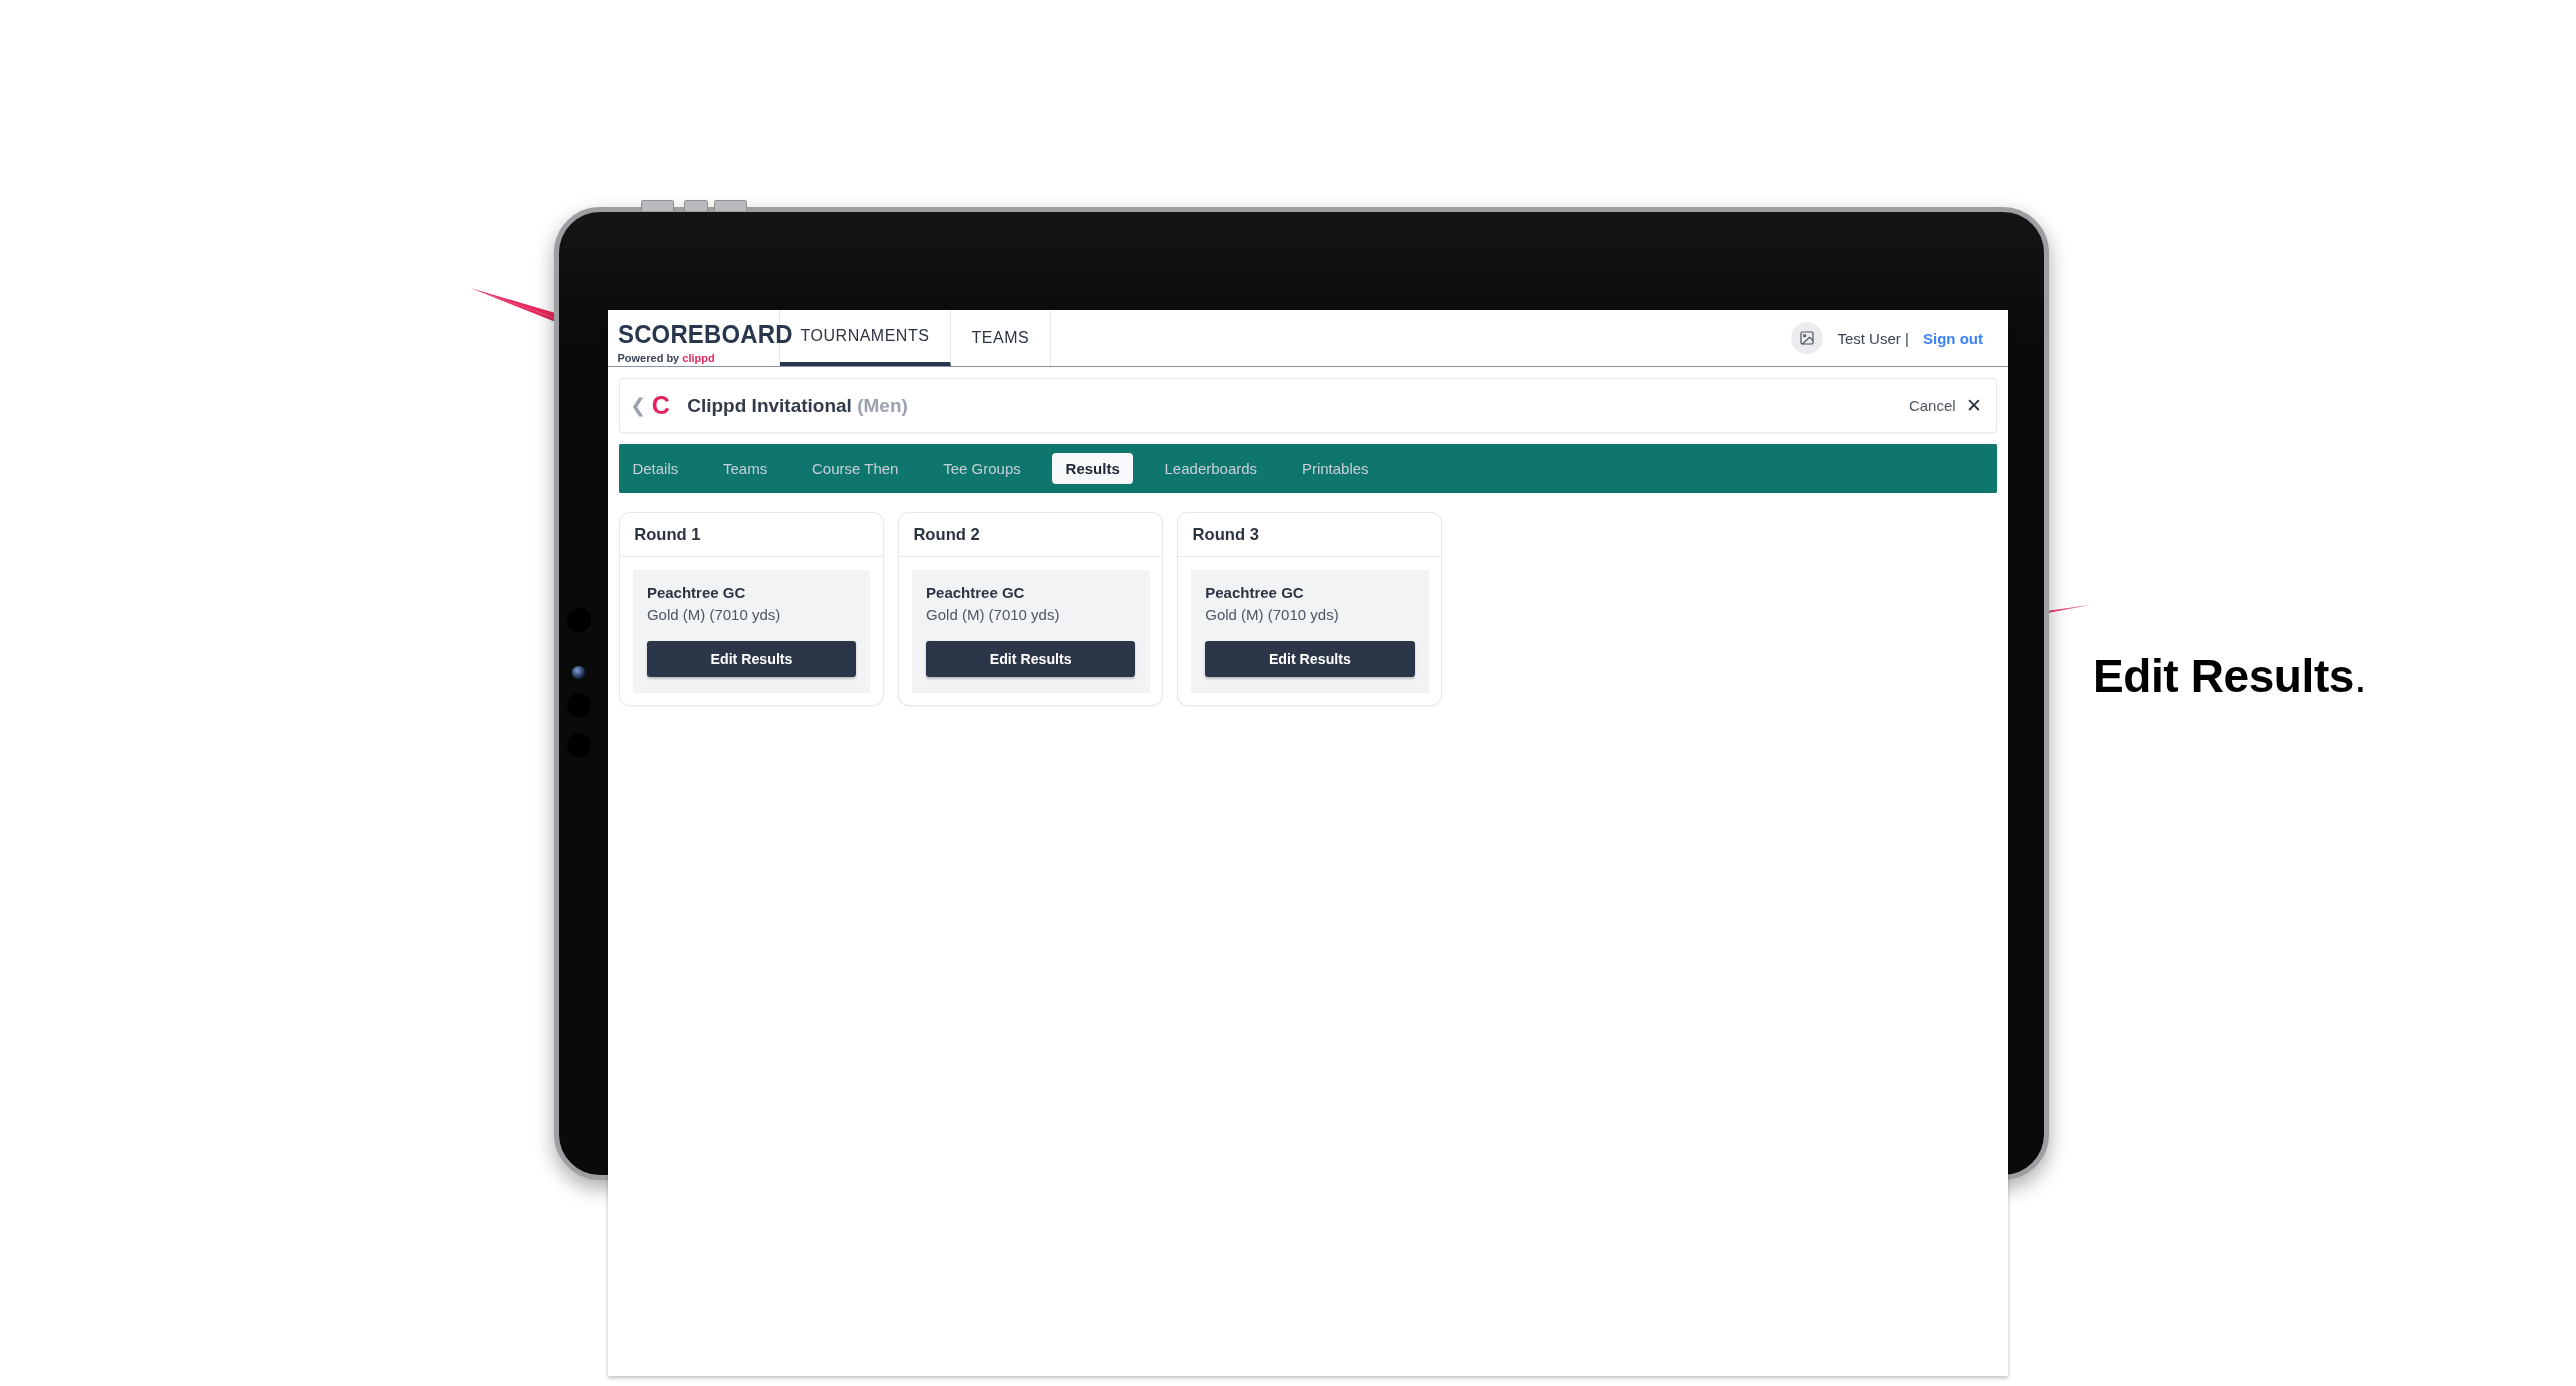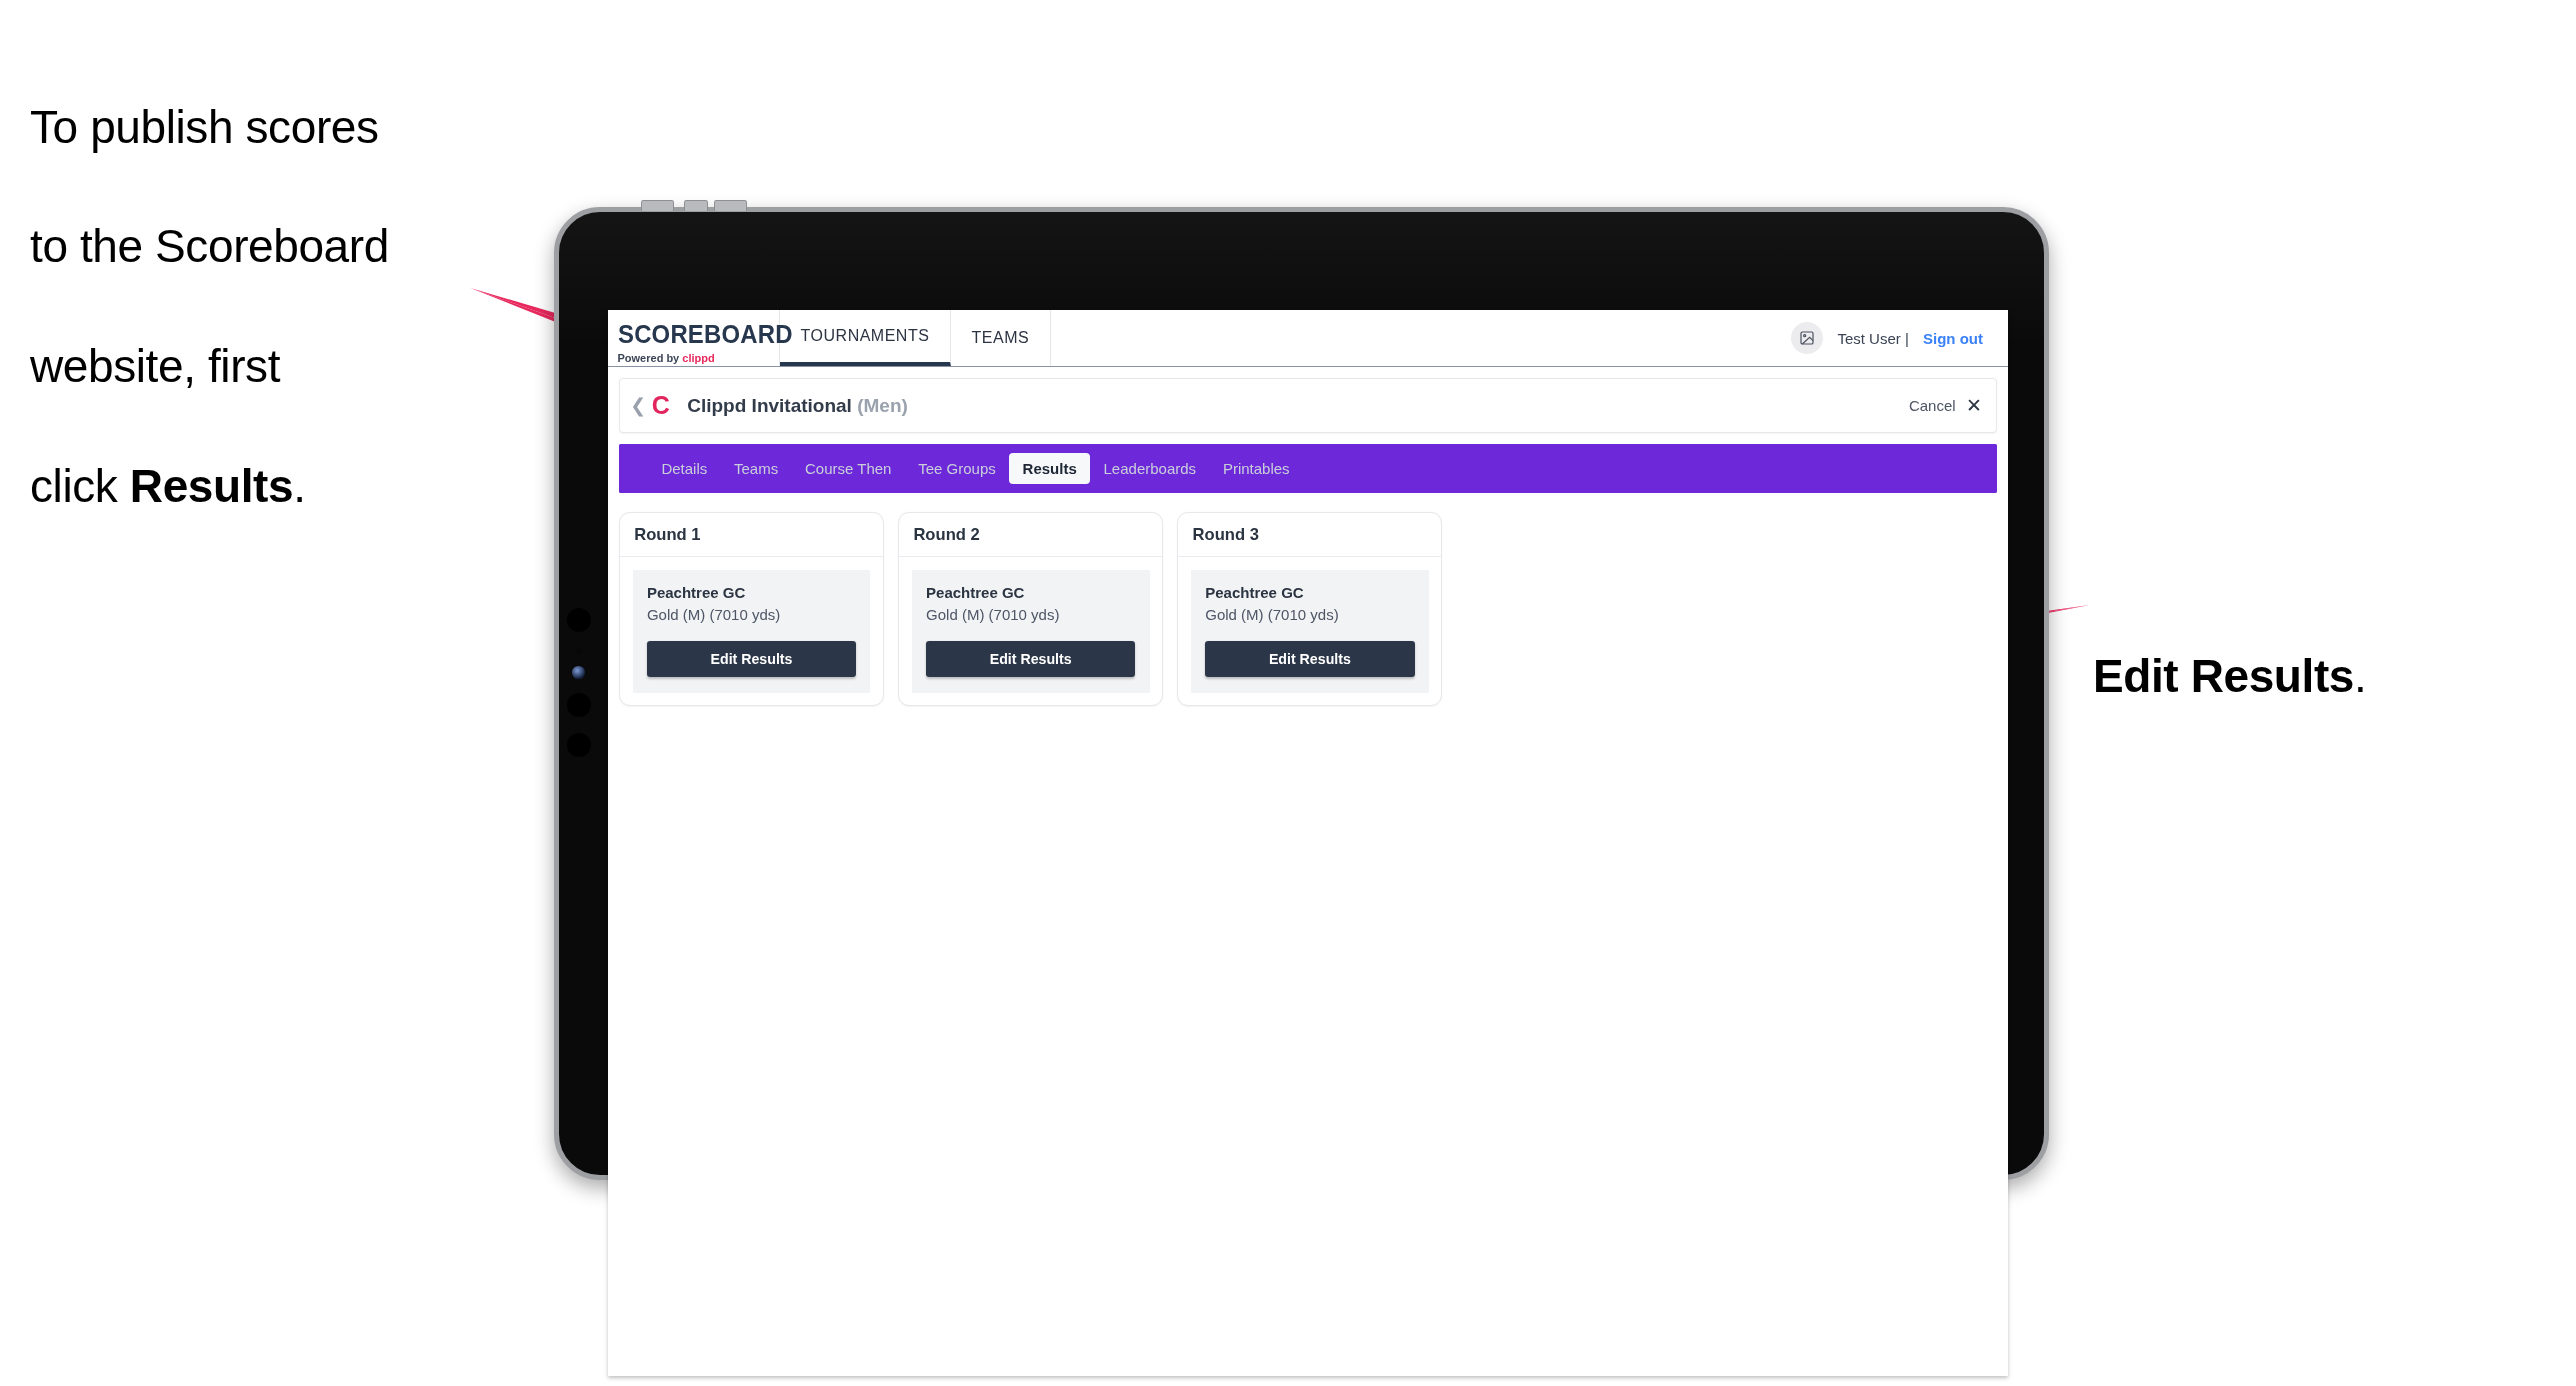--- a/index.html
+++ b/index.html
@@ -110,22 +110,22 @@
   #c-logo { font-size: 25px; font-weight: 700; color: #e2255c; margin: 0 17.4px 0 3.2px; }
   #tourn-title { font-size: 19px; color: #323b49; font-weight: bold; }
   #tourn-title .muted { color: #9aa2ae; }
   #tourn-spacer { flex: 1; }
   #cancel-btn { display: flex; align-items: center; gap: 10.3px; cursor: pointer; }
   #cancel-label { font-size: 15px; color: #4c5562; }
   #cancel-x { font-size: 19px; color: #2d3542; line-height: 1; }
 
   
   #tabsbar {
-    margin: 11px 11px 0 11px; background: #6d28d9; height: 49px;
-    display: flex; align-items: center; padding: 0 29px; gap: 0;
+    margin: 11px 11px 0 11px; background: #0f766e; height: 49px;
+    display: flex; align-items: center; padding: 0 0; gap: 18px;
     border-radius: 1.6px;
   }
   .tab {
     font-size: 15px; color: #c9cfda; padding: 7.1px 13.4px; border-radius: 4px;
     cursor: pointer; white-space: nowrap;
   }
   .tab.active { background: #f7f8fa; color: #1d2634; font-weight: 700; }
 
   
   #rounds { display: flex; gap: 14.2px; padding: 19px 11px 0 11px; }
@@ -147,26 +147,20 @@
     color: #fff; font-size: 14.2px; font-weight: 700; border: none;
     border-radius: 3.2px; cursor: pointer; font-family: "Liberation Sans", sans-serif;
     box-shadow: 0 1.6px 2.4px rgba(0,0,0,0.22);
   }
 </style>
 </head>
 <body>
 
 <div id="stage">
 
-  <div id="annot-left" class="annot">
-    <div>To publish scores</div>
-    <div>to the Scoreboard</div>
-    <div>website, first</div>
-    <div><span>click </span><b>Results</b><span>.</span></div>
-  </div>
 
   <div id="annot-right" class="annot">
     <div><b>Edit Results</b><span>.</span></div>
   </div>
 
   <svg id="arrow-1" class="arrow-svg" width="554" height="229" viewBox="0 0 700 290">
     <path d="M 34 24 L 620 232 L 600 250 Z" fill="#e8295e"></path>
     <path d="M 34 24 L 620 232 L 596 190 Z" fill="#e8295e"></path>
     <polygon points="657,252 575,186 585,250 530,224" fill="#e8295e"></polygon>
   </svg>

